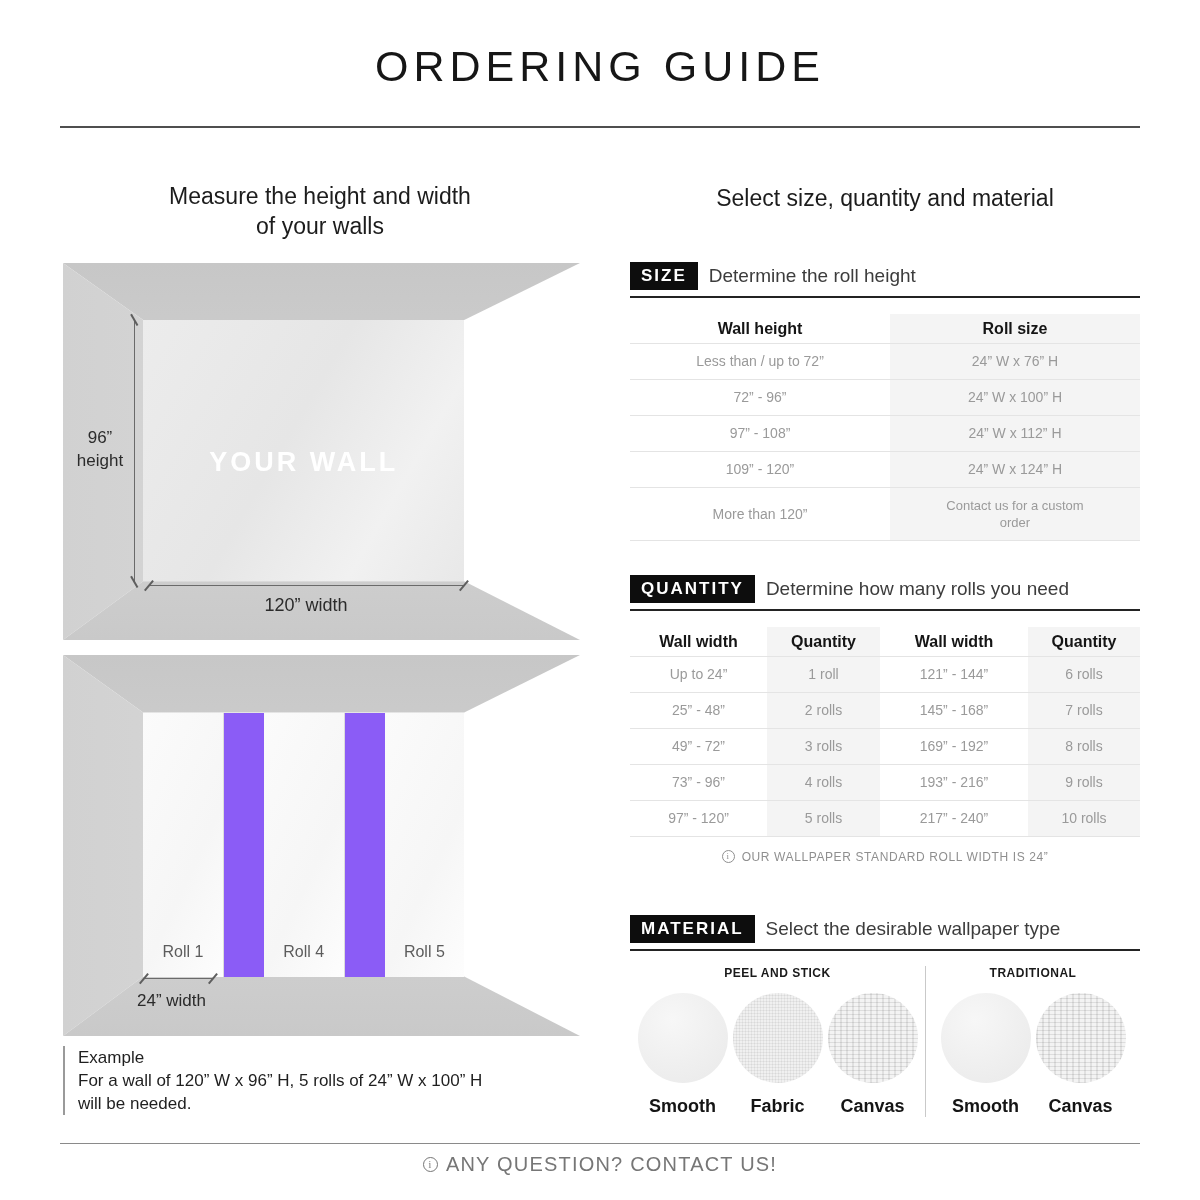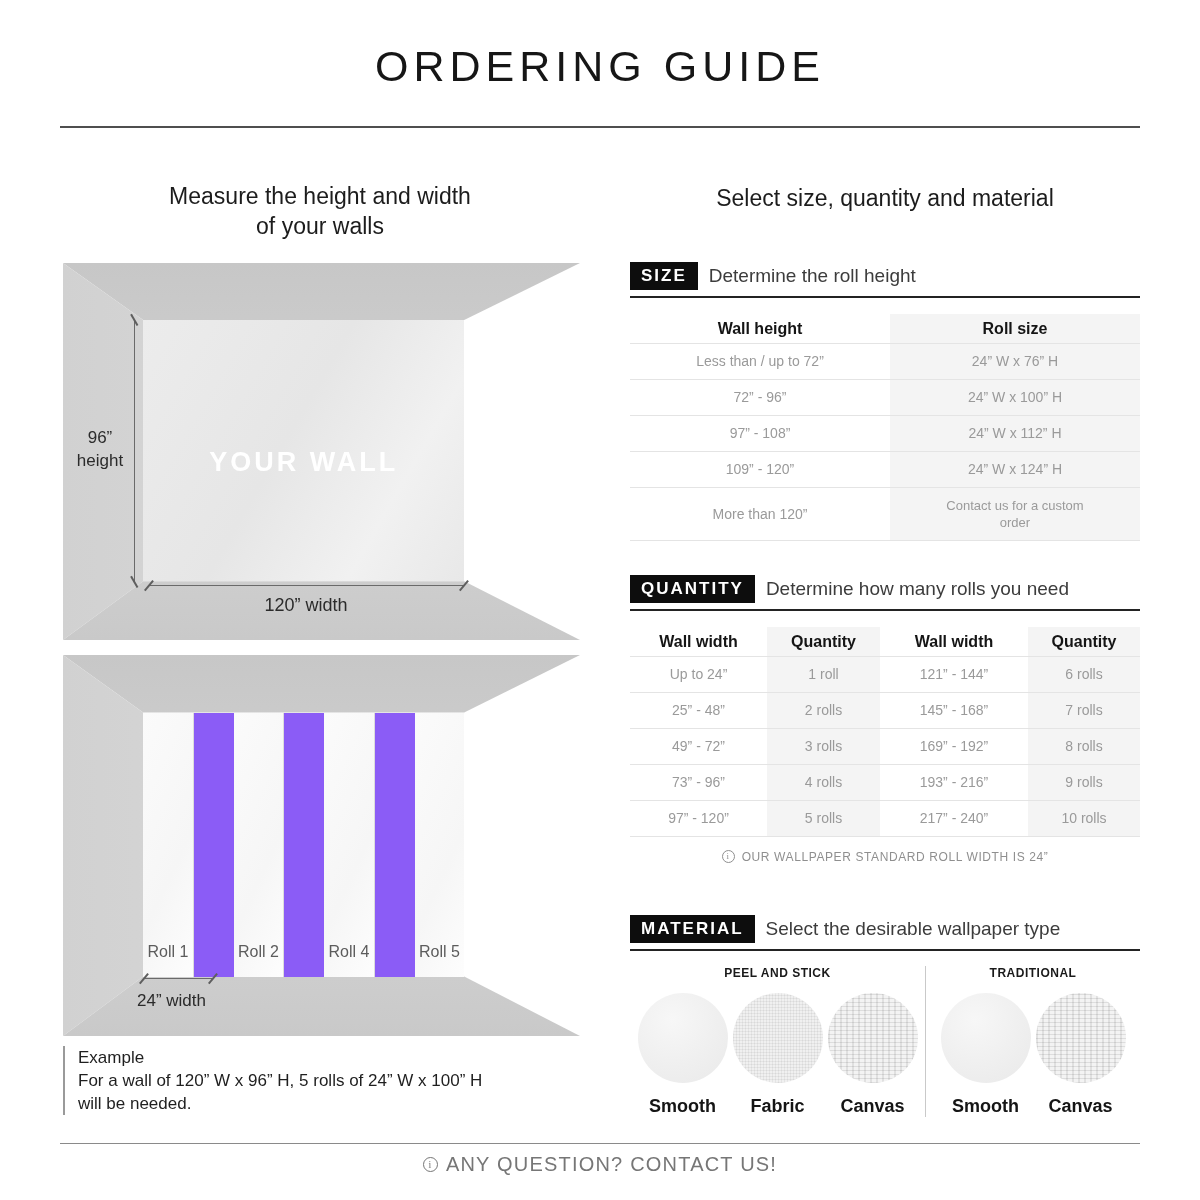--- a/index.html
+++ b/index.html
@@ -159,23 +159,20 @@
   <div class="room room2">
     <div class="window-side"></div>
     <div class="ceiling"></div>
     <div class="left-wall"></div>
     <div class="floor"></div>
     <div class="panels">
       <div class="panel">
         <span class="roll-label">Roll 1</span>
       </div>
       <div class="panel">
-        <span class="roll-label">Roll 2</span>
-      </div>
-      <div class="panel">
         <span class="roll-label">Roll 4</span>
       </div>
       <div class="panel">
         <span class="roll-label">Roll 5</span>
       </div>
     </div>
     <div class="hdim">
       <span class="tick tl"></span>
       <span class="tick tr"></span>
     </div>

